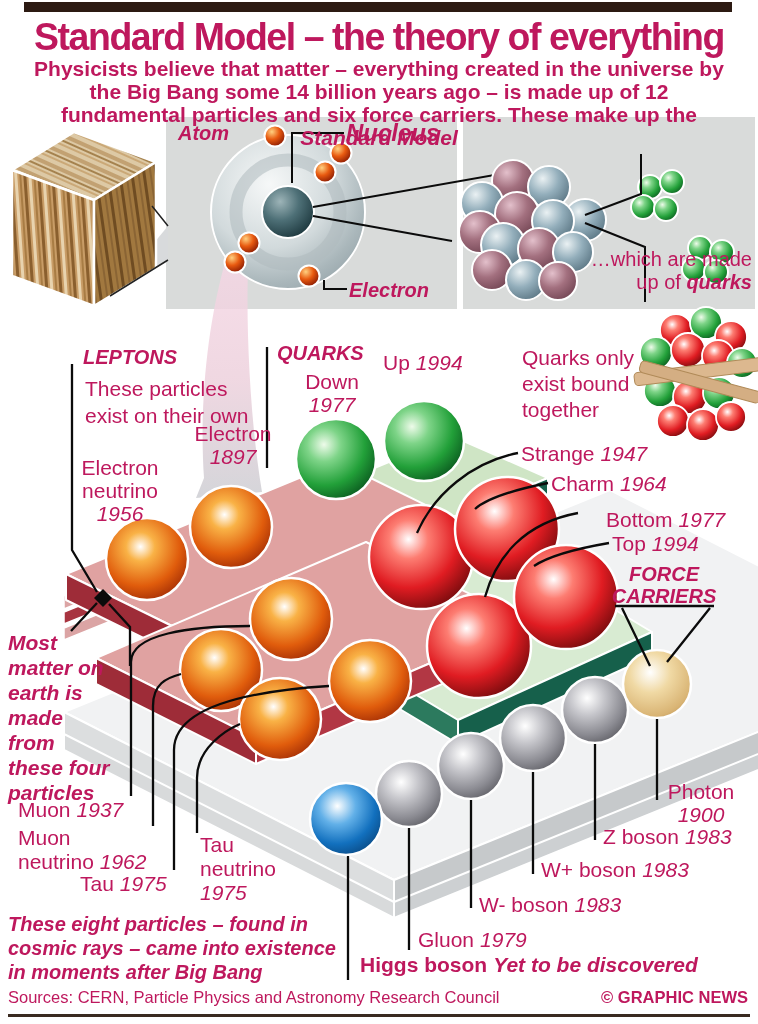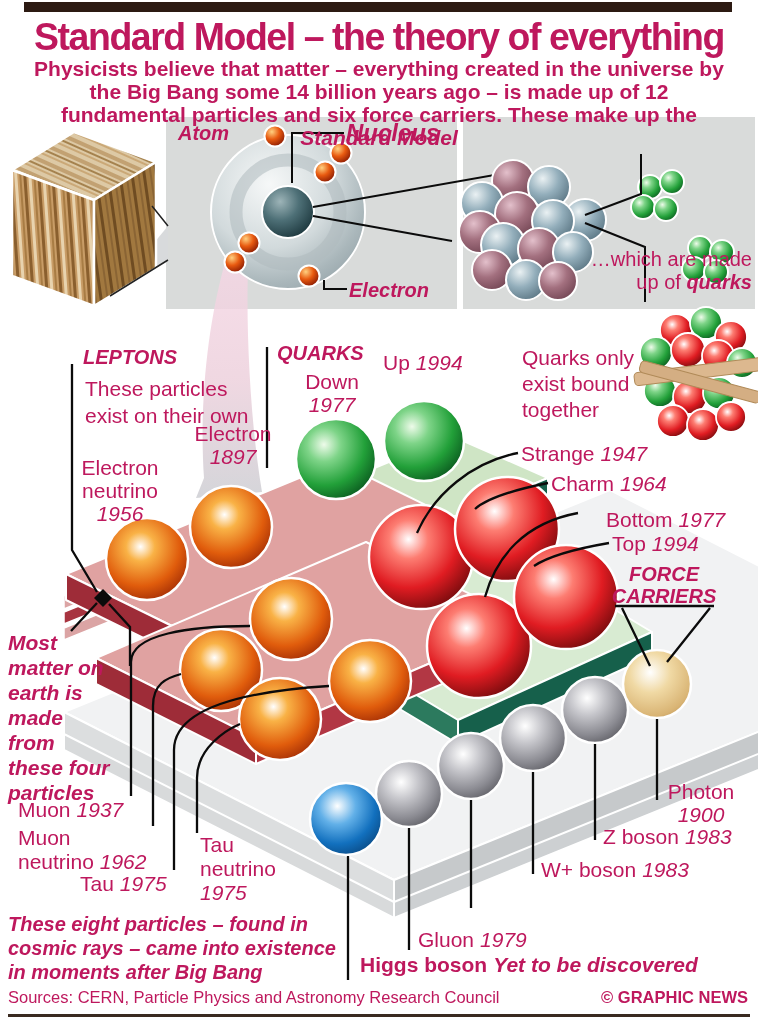--- a/index.html
+++ b/index.html
@@ -314,20 +314,21 @@
   <div class="lbl t21" style="left:522px;top:345px;width:118px;line-height:26px;">Quarks only exist bound together</div>
   <div class="lbl t21" style="left:521px;top:442px;"><span>Strange</span><span class="yr">1947</span></div>
   <div class="lbl t21" style="left:551px;top:472px;"><span>Charm</span><span class="yr">1964</span></div>
   <div class="lbl t21" style="left:606px;top:502px;margin-top:6px;"><span>Bottom</span><span class="yr">1977</span></div>
   <div class="lbl t21" style="left:612px;top:532px;"><span>Top</span><span class="yr">1994</span></div>
 
   <div class="lbl h20" style="left:608px;top:563px;width:112px;text-align:center;line-height:22px;">FORCE CARRIERS</div>
   <div class="lbl t21" style="left:662px;top:780px;width:78px;text-align:center;line-height:23px;"><span>Photon</span> <span class="it">1900</span></div>
   <div class="lbl t21" style="left:603px;top:825px;"><span>Z boson</span><span class="yr">1983</span></div>
   <div class="lbl t21" style="left:541px;top:858px;"><span>W+ boson</span><span class="yr">1983</span></div>
+  <div class="lbl t21" style="left:479px;top:893px;"><span>W- boson</span><span class="yr">1983</span></div>
   <div class="lbl t21" style="left:418px;top:928px;"><span>Gluon</span><span class="yr">1979</span></div>
   <div class="lbl" style="left:360px;top:953px;font-size:21px;font-weight:bold;"><span>Higgs boson</span><span class="yr">Yet to be discovered</span></div>
 
   <div class="lbl bi" style="left:8px;top:630px;width:106px;font-size:21px;line-height:25px;">Most matter on earth is made from these four particles</div>
   <div class="lbl bi" style="left:8px;top:912px;width:332px;font-size:20px;line-height:24px;">These eight particles – found in cosmic rays – came into existence in moments after Big Bang</div>
 
   <div class="lbl ftr" style="left:8px;top:988px;">Sources: CERN, Particle Physics and Astronomy Research Council</div>
   <div class="lbl ftr" style="right:10px;top:988px;font-weight:bold;">© GRAPHIC NEWS</div>
   <div id="footer-rule"></div>
 </div>

